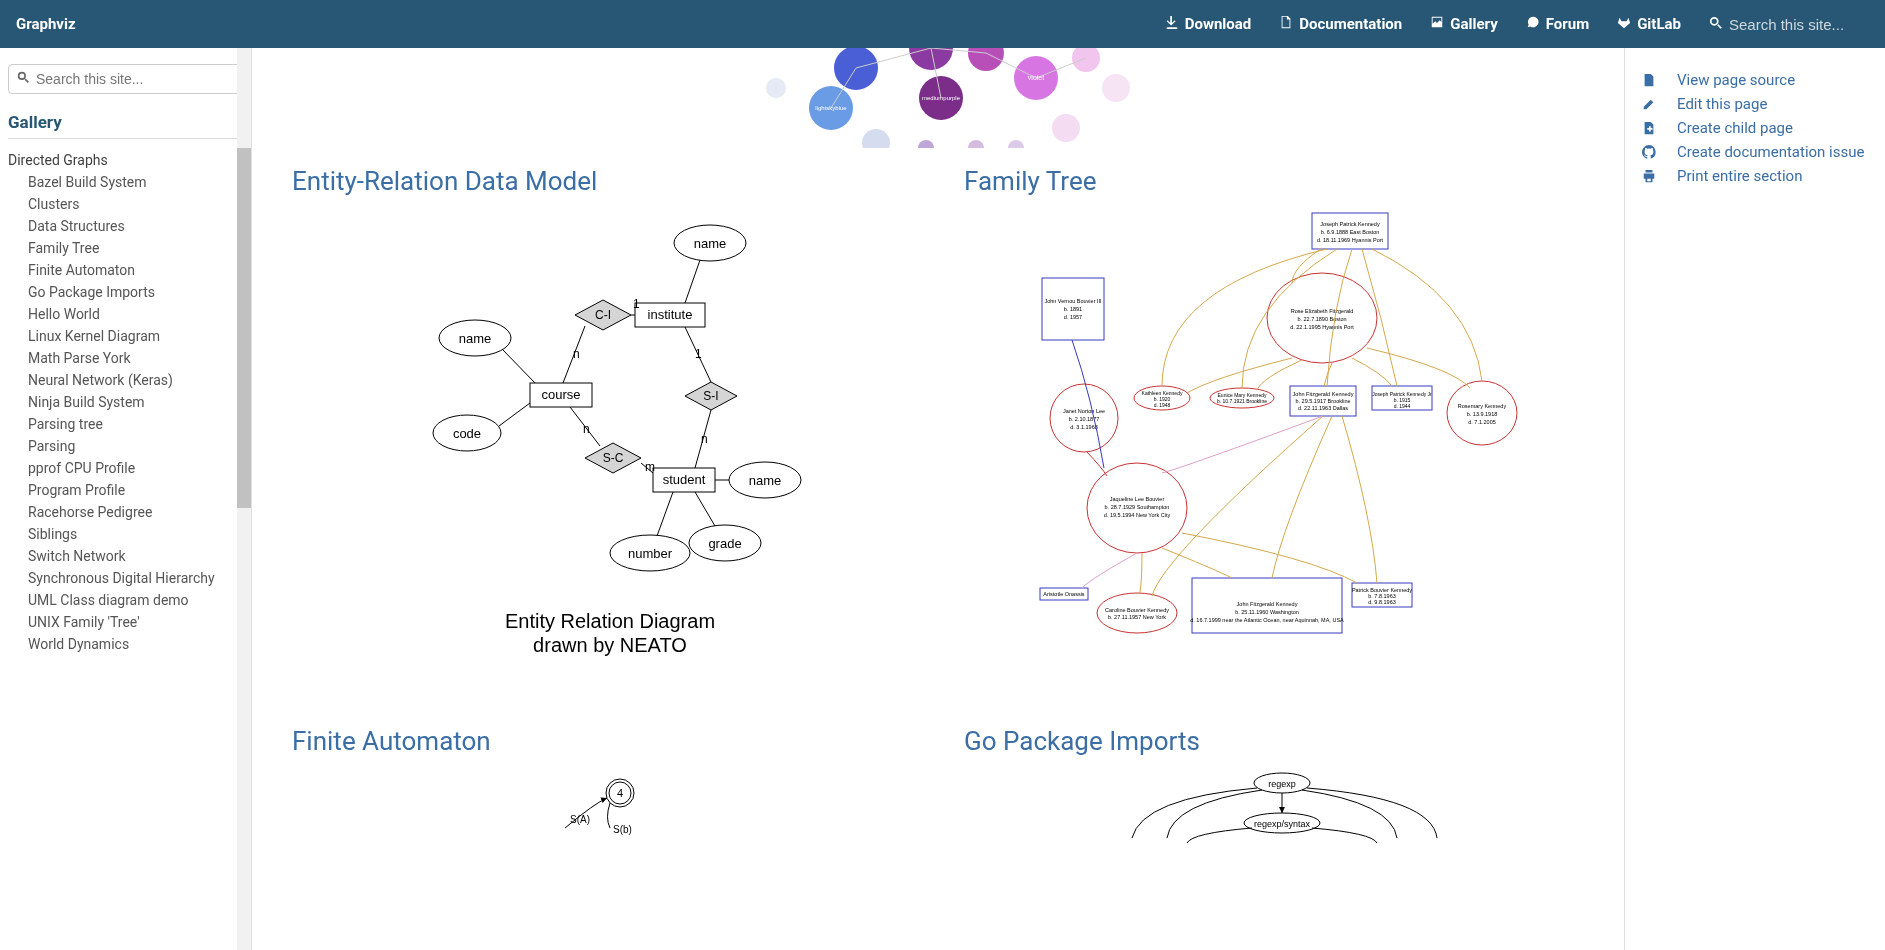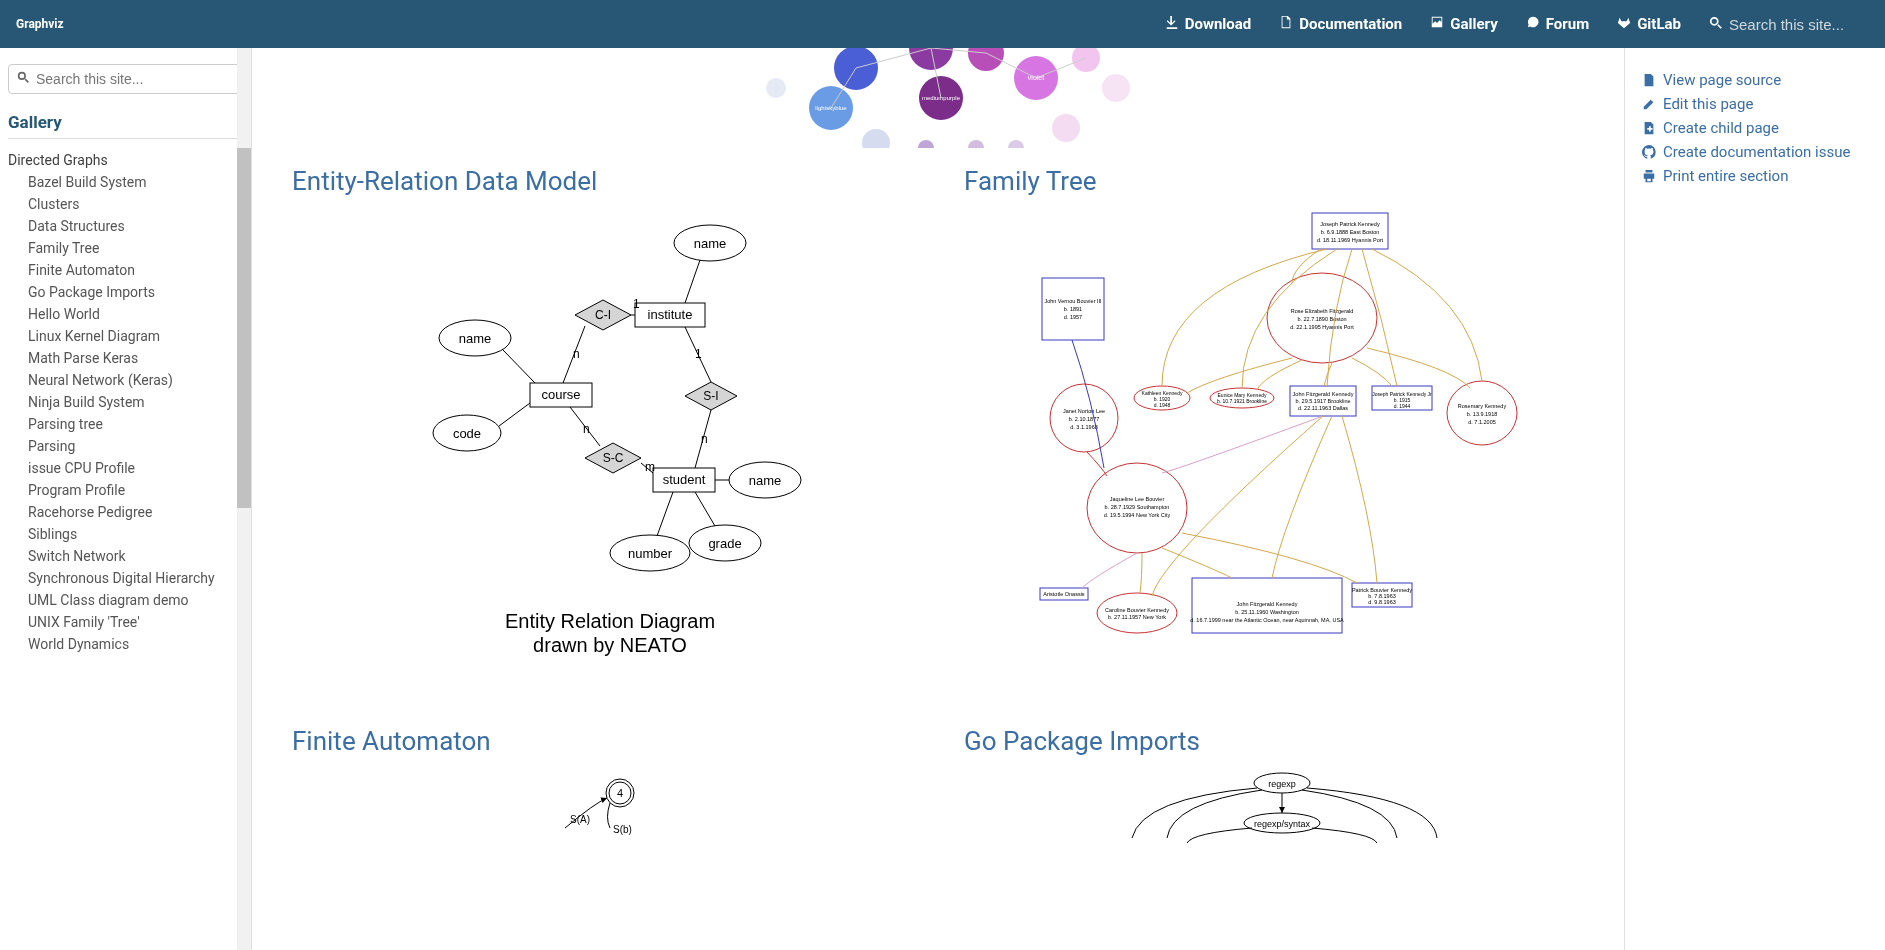--- a/index.html
+++ b/index.html
@@ -1,18 +1,18 @@
 <!DOCTYPE html>
 <html><head>
 <meta charset="utf-8">
 <style>
 * { box-sizing: border-box; margin: 0; padding: 0; }
 body { font-family: -apple-system, BlinkMacSystemFont, "Segoe UI", Roboto, sans-serif; font-size: 14px; color: #333; }
 .topbar { background: #275775; color: #fff; height: 48px; display: flex; align-items: center; padding: 0 16px; position: fixed; top: 0; left: 0; right: 0; z-index: 100; }
-.brand { font-weight: 700; font-size: 12px; }
+.brand { font-weight: 700; font-size: 15px; }
 .topnav { margin-left: auto; display: flex; align-items: center; gap: 28px; }
 .topnav a { color: #fff; text-decoration: none; display: flex; align-items: center; gap: 6px; font-size: 15px; font-weight: bold; }
 .topnav a.active { font-weight: 700; }
 .topsearch { display: flex; align-items: center; gap: 6px; }
 .topsearch input { background: transparent; border: none; color: #fff; font-size: 15px; outline: none; width: 140px; }
 .topsearch input::placeholder { color: #cfd8dc; }
 .layout { display: flex; margin-top: 48px; height: calc(100vh - 48px); }
 .sidebar { width: 252px; border-right: 1px solid #e0e0e0; padding: 12px 8px; overflow-y: auto; background: #fff; position: relative; }
 .sidesearch { display: flex; align-items: center; gap: 6px; border: 1px solid #ccc; border-radius: 4px; padding: 6px 8px; margin: 4px 0 14px 0; }
 .sidesearch input { border: none; outline: none; font-size: 14px; flex: 1; }
@@ -21,21 +21,21 @@
 .sidelist ul { list-style: none; padding-left: 20px; }
 .sidelist li { padding: 3px 0; }
 .sidelist li a { color: #555; text-decoration: none; font-size: 14px; }
 .main { flex: 1; overflow-y: auto; padding: 0 24px 40px 40px; border-right: 1px solid #e0e0e0; }
 .gallery-row { display: flex; gap: 36px; }
 .gallery-col { flex: 1; }
 .gallery-col h2 a { color: #3a6ea5; text-decoration: none; font-weight: 400; font-size: 26px; }
 .gallery-col h2 { margin: 18px 0 12px 0; font-weight: 400; }
 .fig { display: flex; justify-content: center; }
 .rightpanel { width: 260px; padding: 20px 16px; }
-.rightpanel .action { display: flex; align-items: center; gap: 6px; padding: 3px 0; }
+.rightpanel .action { display: flex; align-items: center; gap: 20px; padding: 3px 0; }
 .rightpanel .action a { color: #3a6ea5; text-decoration: none; font-size: 15px; }
 .rightpanel .action .ico { color: #3a6ea5; width: 16px; display: inline-flex; justify-content: center; }
 svg text { font-family: sans-serif; }
 .scrollbar-track { position: absolute; right: 0; top: 0; bottom: 0; width: 14px; background: #f1f1f1; }
 .scrollbar-thumb { position: absolute; right: 0; top: 100px; width: 14px; height: 360px; background: #c1c1c1; }
 </style>
 </head>
 <body>
 
 <div class="topbar">
@@ -109,26 +109,26 @@
       <div class="cat">Directed Graphs</div>
       <ul id="side-items">
           <li><a href="#">Bazel Build System</a></li>
           <li><a href="#">Clusters</a></li>
           <li><a href="#">Data Structures</a></li>
           <li><a href="#">Family Tree</a></li>
           <li><a href="#">Finite Automaton</a></li>
           <li><a href="#">Go Package Imports</a></li>
           <li><a href="#">Hello World</a></li>
           <li><a href="#">Linux Kernel Diagram</a></li>
-          <li><a href="#">Math Parse Keras</a></li>
+          <li><a href="#">Math Parse York</a></li>
           <li><a href="#">Neural Network (Keras)</a></li>
           <li><a href="#">Ninja Build System</a></li>
           <li><a href="#">Parsing tree</a></li>
           <li><a href="#">Parsing</a></li>
-          <li><a href="#">issue CPU Profile</a></li>
+          <li><a href="#">pprof CPU Profile</a></li>
           <li><a href="#">Program Profile</a></li>
           <li><a href="#">Racehorse Pedigree</a></li>
           <li><a href="#">Siblings</a></li>
           <li><a href="#">Switch Network</a></li>
           <li><a href="#">Synchronous Digital Hierarchy</a></li>
           <li><a href="#">UML Class diagram demo</a></li>
           <li><a href="#">UNIX Family 'Tree'</a></li>
           <li><a href="#">World Dynamics</a></li>
         </ul>
     </div>

